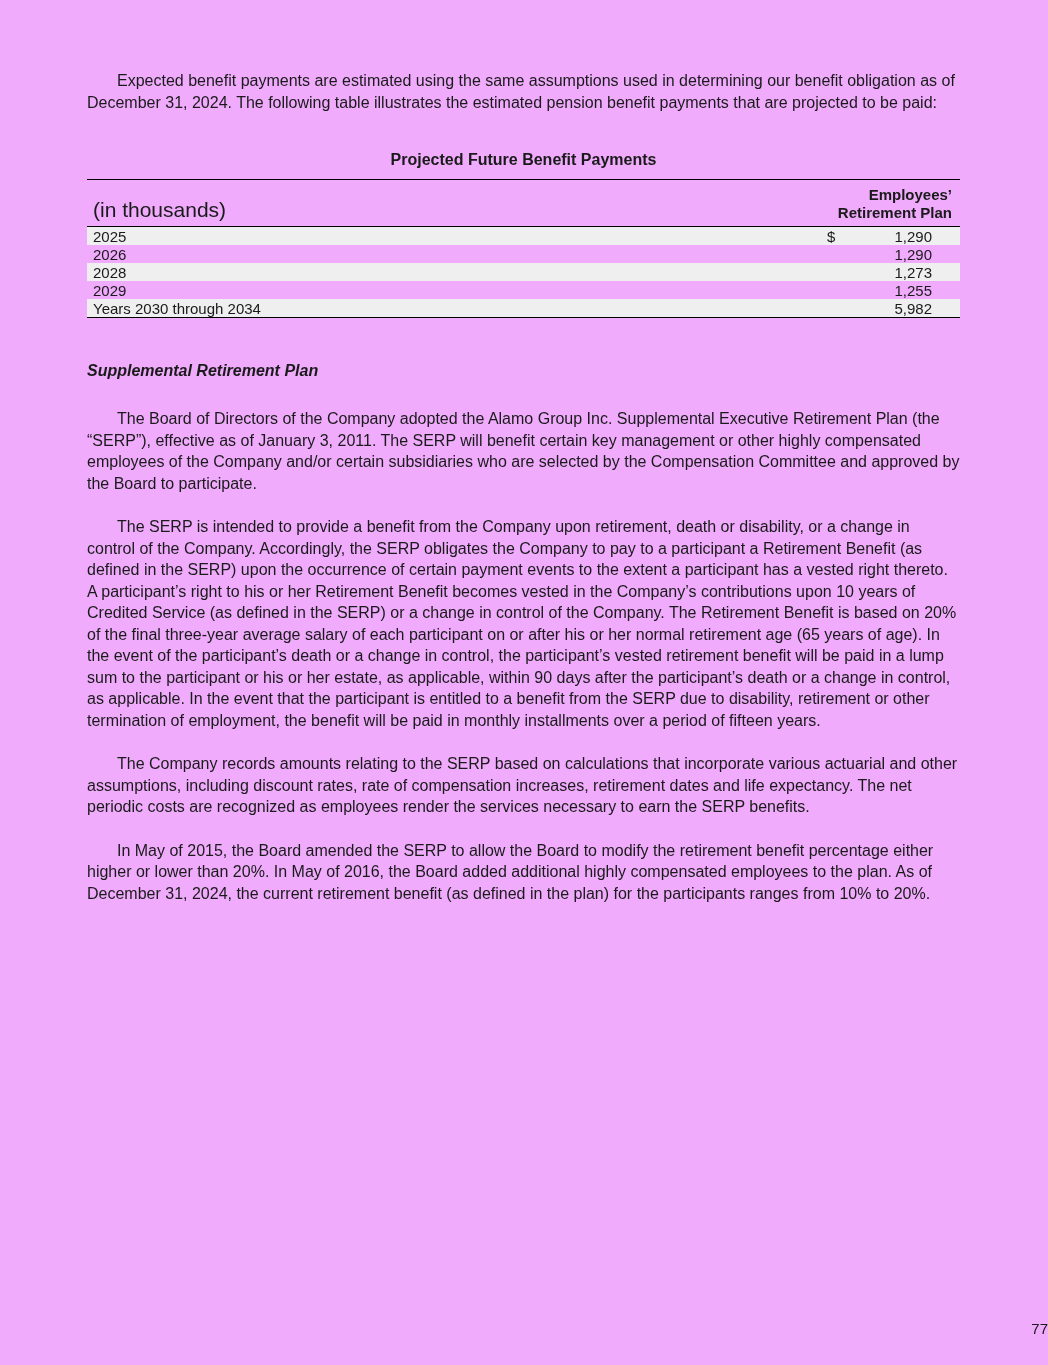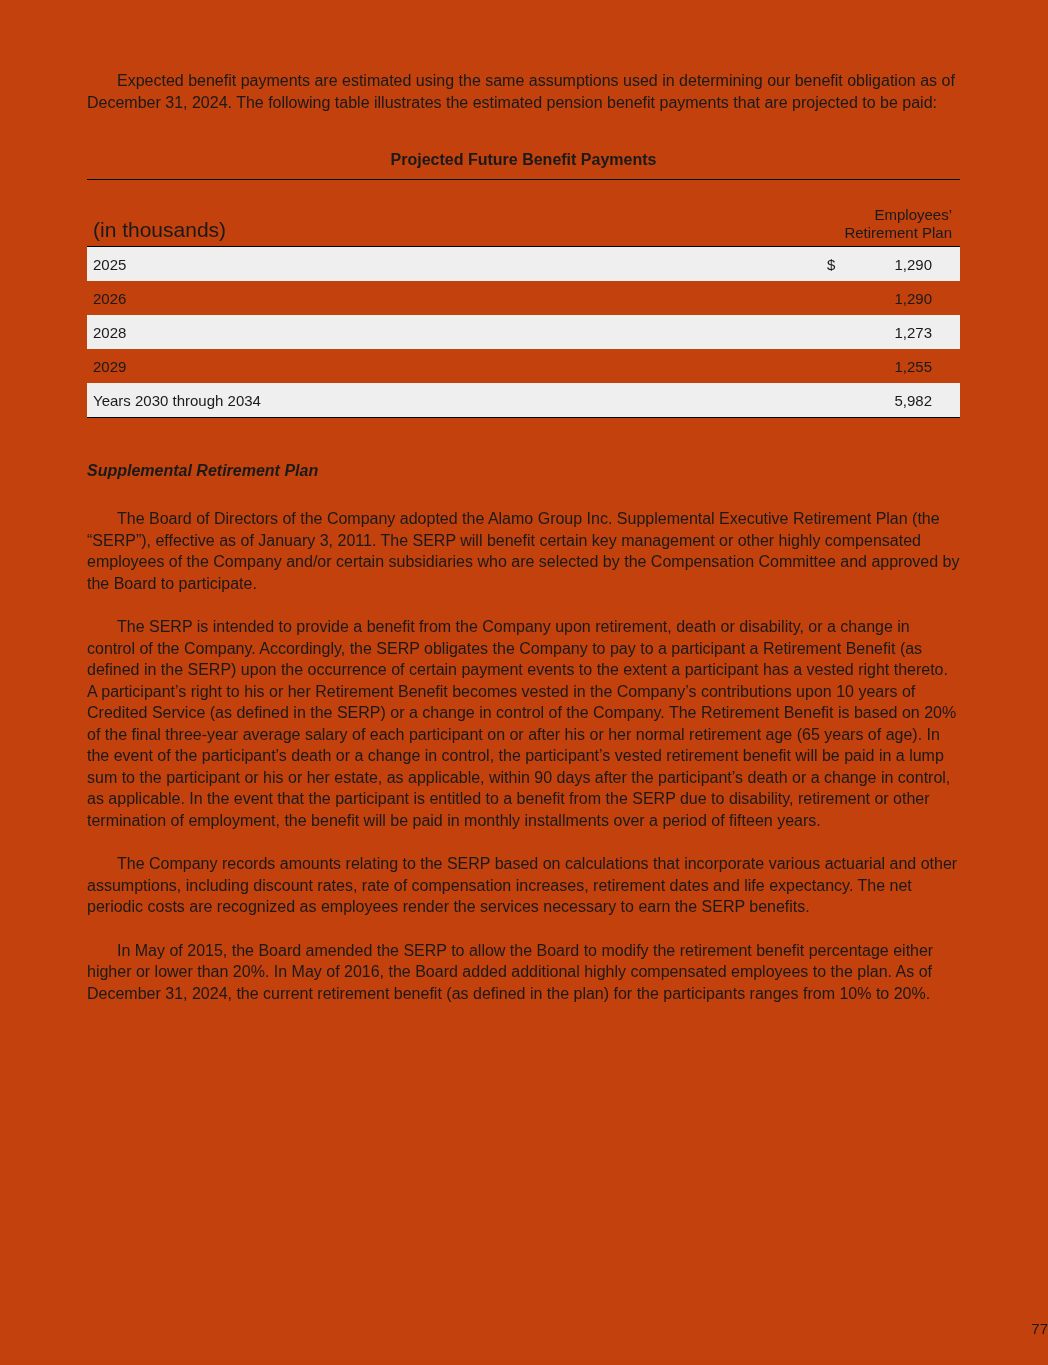--- a/index.html
+++ b/index.html
@@ -7,21 +7,21 @@
   body {
     width: 1048px;
     font-family: "Liberation Sans", "DejaVu Sans", sans-serif;
     color: #1a1a1a;
   }
   .page {
     position: relative;
     width: 1048px;
     min-height: 1365px;
     padding: 70px 88px 0 87px;
-    background: #c2410c;
+    background: #f0abfc;
   }
   .para {
     font-size: 16px;
     line-height: 21.5px;
     text-indent: 30px;
     margin-bottom: 22px;
   }
   .table-section { margin-top: 38px; }
   .table-title {
     font-size: 16px;
@@ -36,32 +36,31 @@
   }
   .thead-row {
     display: flex;
     justify-content: space-between;
     align-items: flex-end;
     border-bottom: 1px solid #000;
     padding: 6px 6px 4px 6px;
   }
   .thead-left { font-size: 21px; }
   .thead-right {
-    font-weight: normal;
+    font-weight: bold;
     text-align: right;
     line-height: 18px;
     padding-right: 2px;
-    margin-top: 20px;
   }
   .tbody .trow {
     display: flex;
     justify-content: space-between;
     align-items: center;
     padding: 3px 0 3px 6px;
-    height: 34px;
+    height: 18px;
   }
   .tbody .trow:nth-child(odd) { background: #efefef; }
   .tbody { border-bottom: 1.5px solid #000; }
   .row-label { font-size: 15px; }
   .row-amount-cell {
     display: flex;
     justify-content: space-between;
     width: 105px;
     margin-right: 28px;
   }

